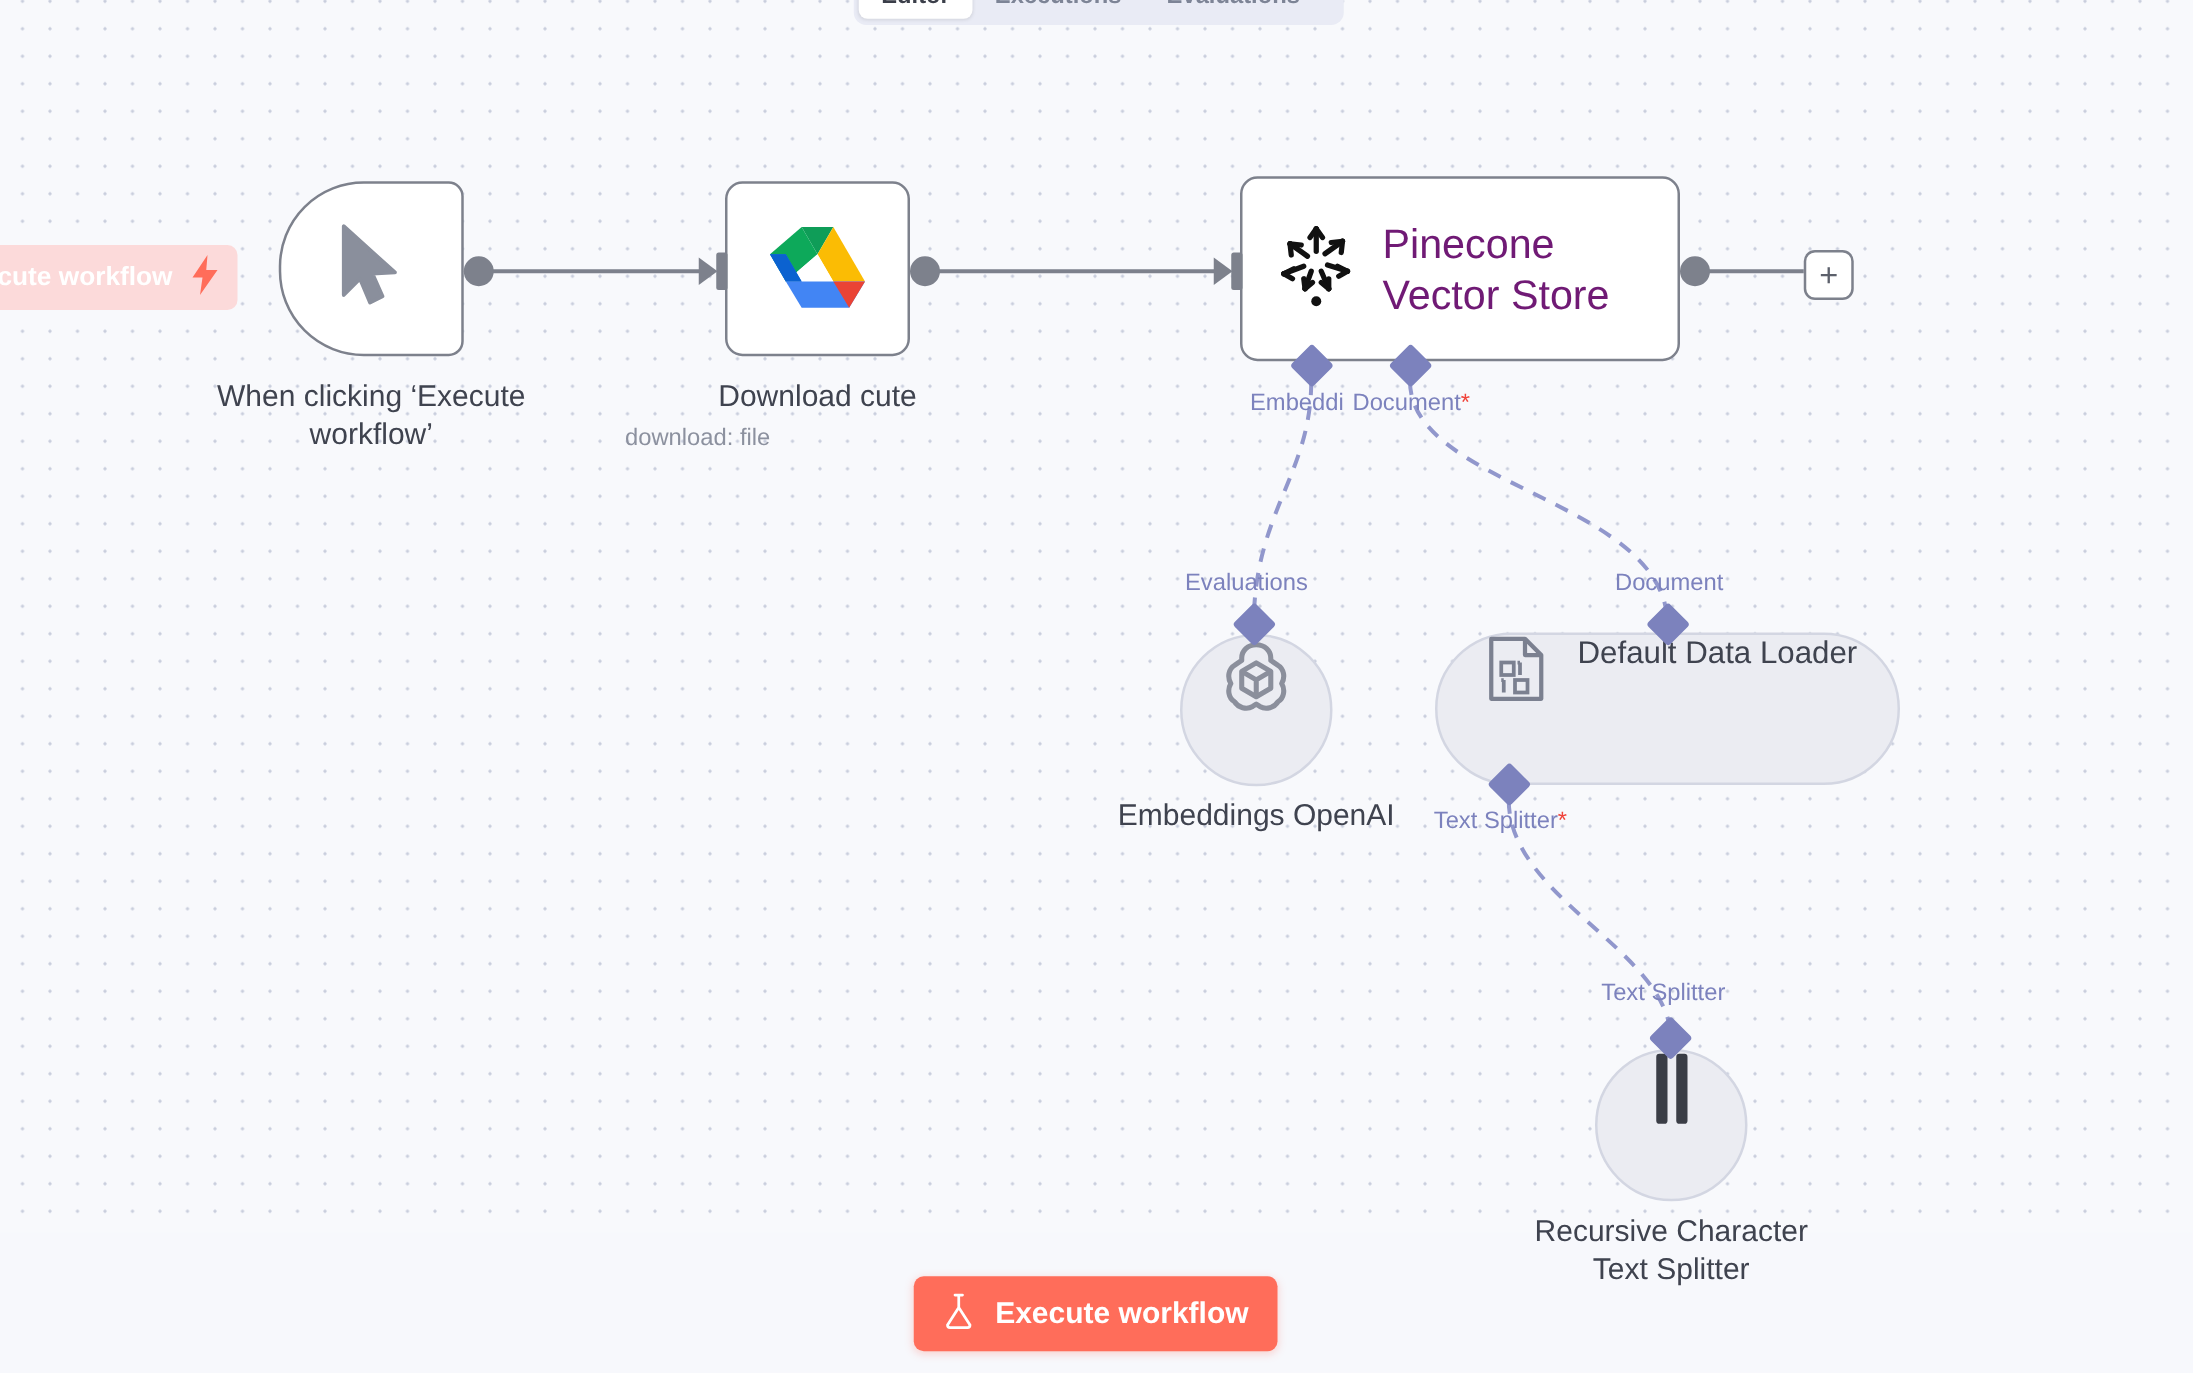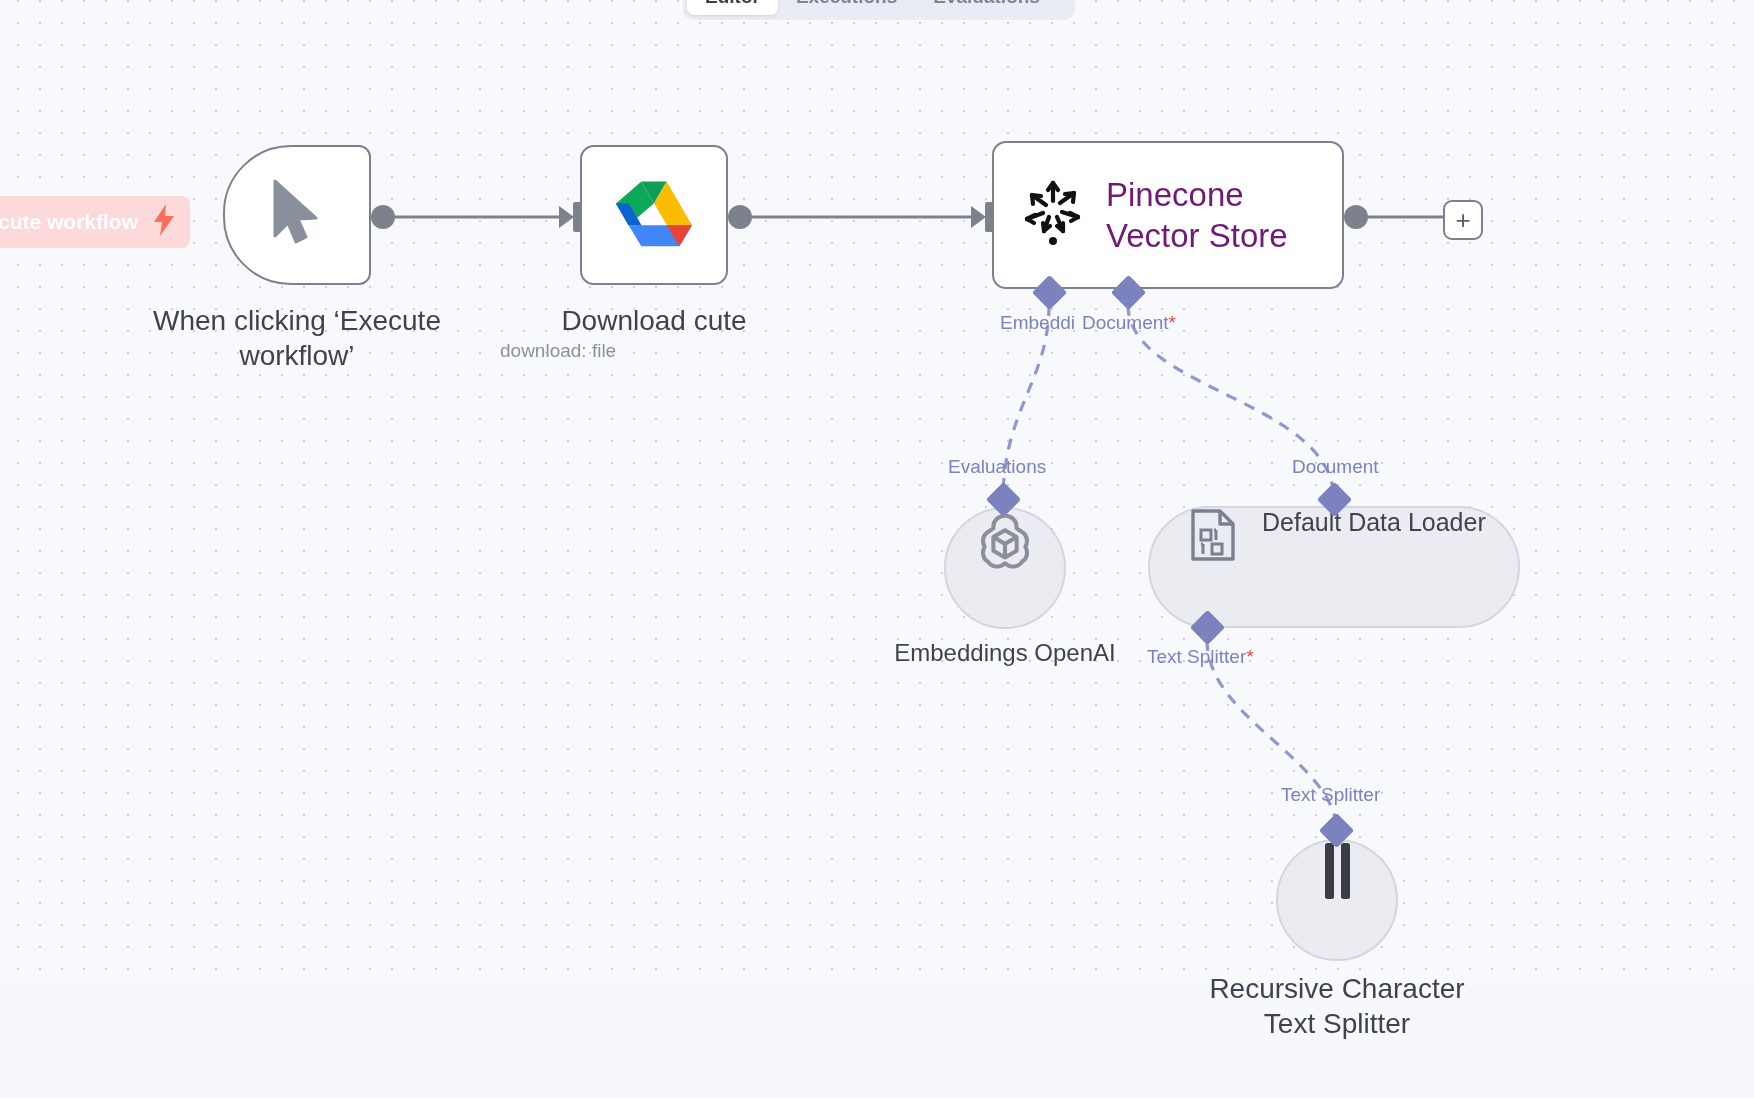--- a/index.html
+++ b/index.html
@@ -135,21 +135,21 @@
     font-size: 25px;
     color: #3f434f;
     white-space: nowrap;
   }
 
   
   .caption {
     position: absolute;
     z-index: 12;
     text-align: center;
-    font-size: 28px;
+    font-size: 24px;
     color: #3f434f;
     line-height: 1.26;
     white-space: pre-line;
   }
   .subcaption {
     position: absolute;
     z-index: 12;
     text-align: center;
     font-size: 19px;
     color: #8c919f;
@@ -416,14 +416,22 @@
       </svg>
     </span>
   </div>
   <div class="caption" style="left:1183px; top:971px; width:308px;">Recursive Character
 Text Splitter</div>
 
   <div id="plus-btn">
     <span>+</span>
   </div>
 
+  <div id="execute-btn">
+    <span>
+      <svg width="26" height="30" viewBox="0 0 26 30">
+        <path d="M10 2 L16 2 M13 2 L13 12 L22 26 A2 2 0 0 1 20 28 L6 28 A2 2 0 0 1 4 26 L13 12" fill="none" stroke="#ffffff" stroke-width="2.2" stroke-linecap="round" stroke-linejoin="round"></path>
+      </svg>
+    </span>
+    <span class="btn-text">Execute workflow</span>
+  </div>
 
 </div>
 
 </body></html>

